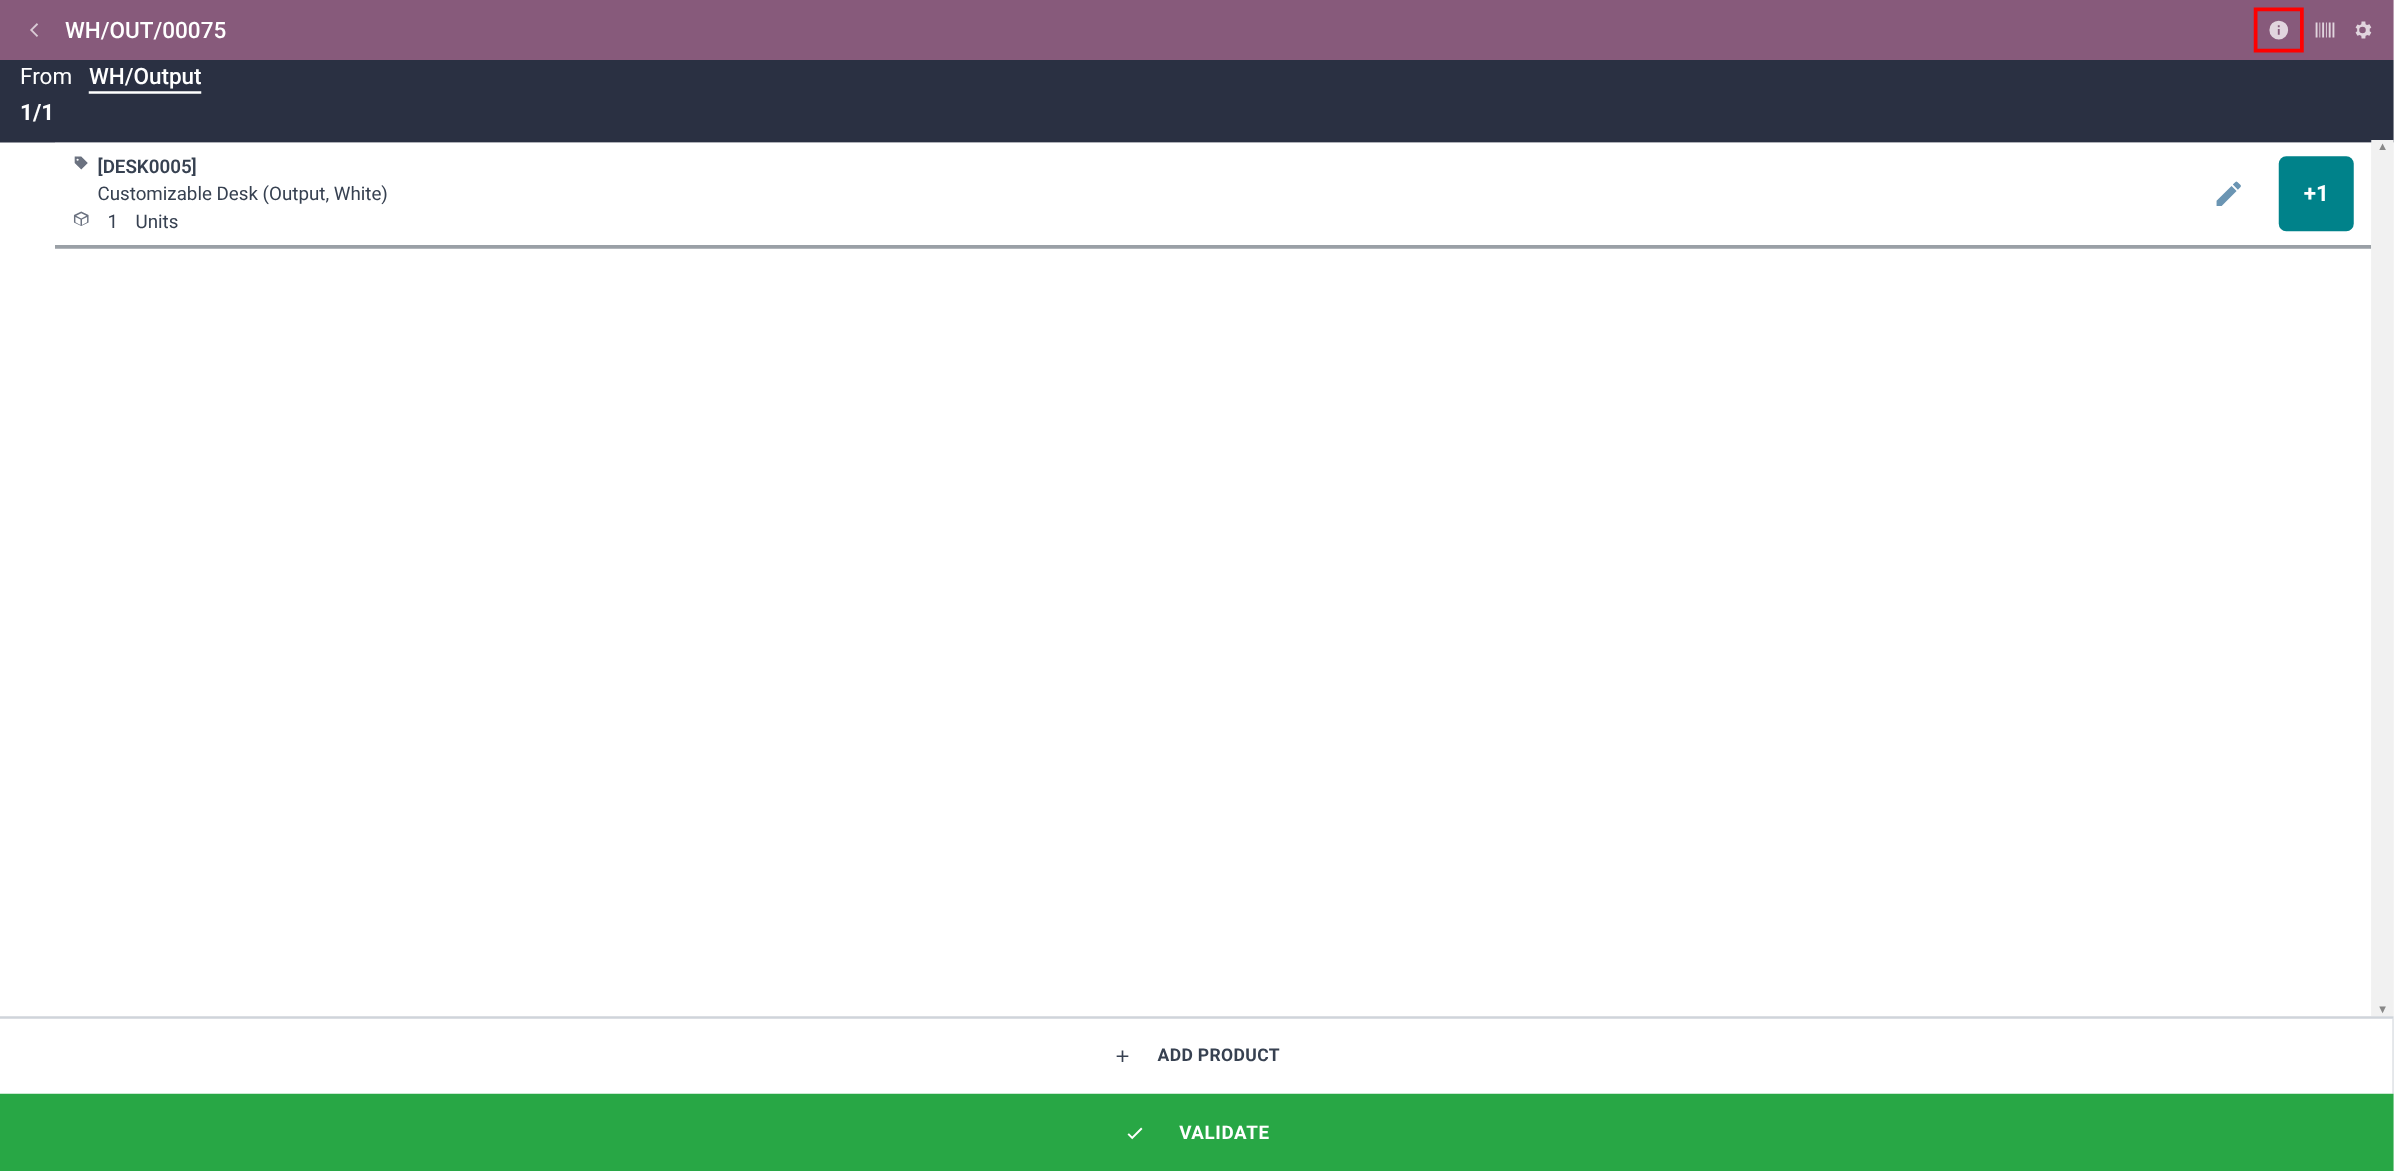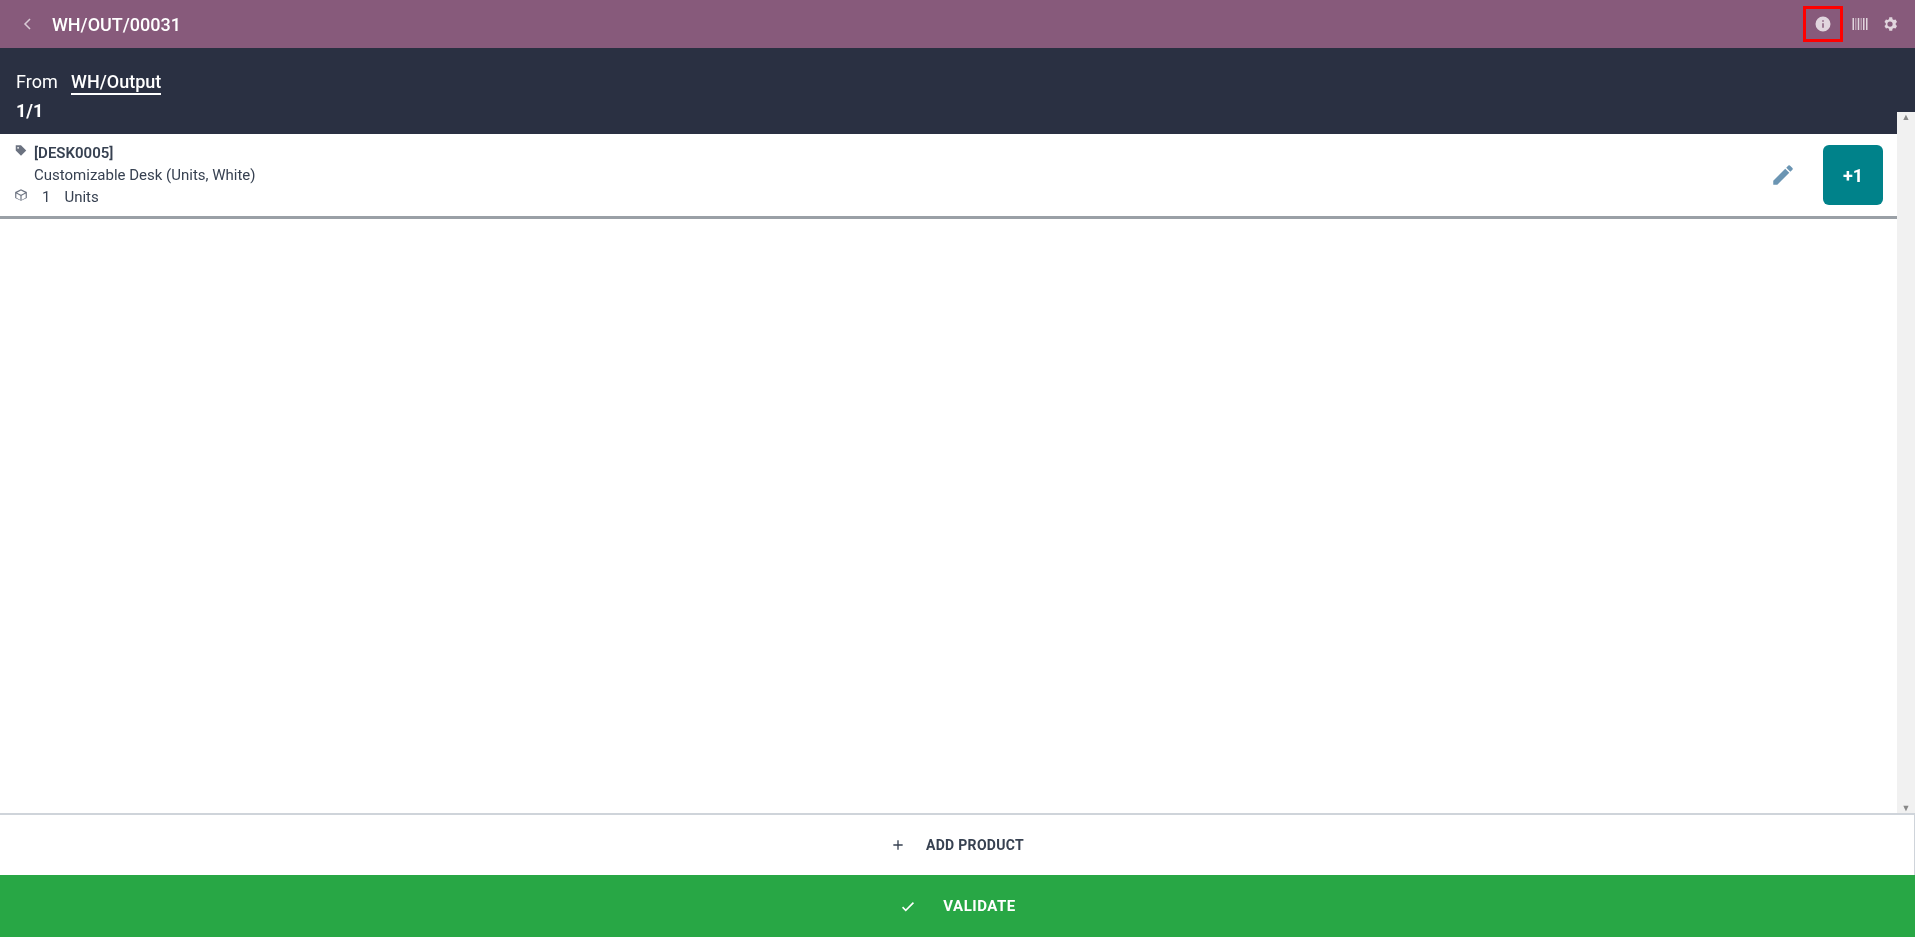--- a/index.html
+++ b/index.html
@@ -54,41 +54,42 @@
     padding: 2px 4px;
     display: flex;
     align-items: center;
     justify-content: center;
   }
 
   
   .subheader {
     background: #2A3042;
     color: #fff;
-    padding: 20px 16px 10px 16px;
+    padding: 0 16px 10px 16px;
     display: flex;
     align-items: center;
     justify-content: space-between;
   }
   .subheader .left { font-size: 18px; line-height: 1.5; }
   .subheader .from-label { display: inline; }
   .subheader .from-location {
     border-bottom: 2px solid #fff;
     padding-bottom: 1px;
     font-weight: 500;
   }
   .subheader .counter { font-size: 18px; margin-top: 2px; font-weight: 700; }
   .subheader .hint { font-size: 18px; font-weight: 500; }
 
   
   .main {
     position: relative;
     height: calc(100% - 48px - 64px - 62px - 62px);
     overflow-y: auto;
     border-right: 18px solid #f1f1f1;
+    margin-left: 44px;
   }
   
   .scrollbar-stub {
     position: absolute;
     top: 112px;
     right: 0;
     width: 18px;
     bottom: 124px;
     background: #f1f1f1;
   }
@@ -217,21 +218,21 @@
 </style>
 </head>
 <body>
 
 <div class="topbar">
   <div class="back">
     <svg width="18" height="18" viewBox="0 0 24 24">
         <path d="M15.4 6L14 4.6 6.6 12 14 19.4 15.4 18l-6-6z" fill="#fff" opacity="0.85"></path>
       </svg>
   </div>
-  <div class="title">WH/OUT/00031</div>
+  <div class="title">WH/OUT/00075</div>
   <div class="spacer"></div>
   <div class="highlight-box">
     <div class="icon-btn" style="margin-left:0;">
       <svg width="18" height="18" viewBox="0 0 24 24">
           <path d="M12 2a10 10 0 100 20 10 10 0 000-20zm1 15h-2v-6h2v6zm0-8h-2V7h2v2z"></path>
         </svg>
     </div>
   </div>
   <div class="icon-btn">
     <svg width="20" height="18" viewBox="0 0 24 24">
@@ -260,21 +261,21 @@
   <div class="product-line">
     <div class="product-info">
       <div class="product-row1">
         <span class="tag-icon">
           <svg width="14" height="14" viewBox="0 0 24 24">
               <path d="M21 11l-9-9H3v9l9 9 9-9zM7 8a1.5 1.5 0 110-3 1.5 1.5 0 010 3z"></path>
             </svg>
         </span>
         <span>[DESK0005]</span>
       </div>
-      <div class="product-row2">Customizable Desk (Units, White)</div>
+      <div class="product-row2">Customizable Desk (Output, White)</div>
       <div class="product-row3">
         <span class="cube-icon">
           <svg width="14" height="14" viewBox="0 0 24 24">
               <path d="M12 2L2 7v10l10 5 10-5V7L12 2zm0 2.3L19 8l-7 3.5L5 8l7-3.7zM4 9.6l7 3.5v7.3l-7-3.5V9.6zm9 10.8v-7.3l7-3.5v7.3l-7 3.5z"></path>
             </svg>
         </span>
         <span>1</span>
         <span>Units</span>
       </div>
     </div>

